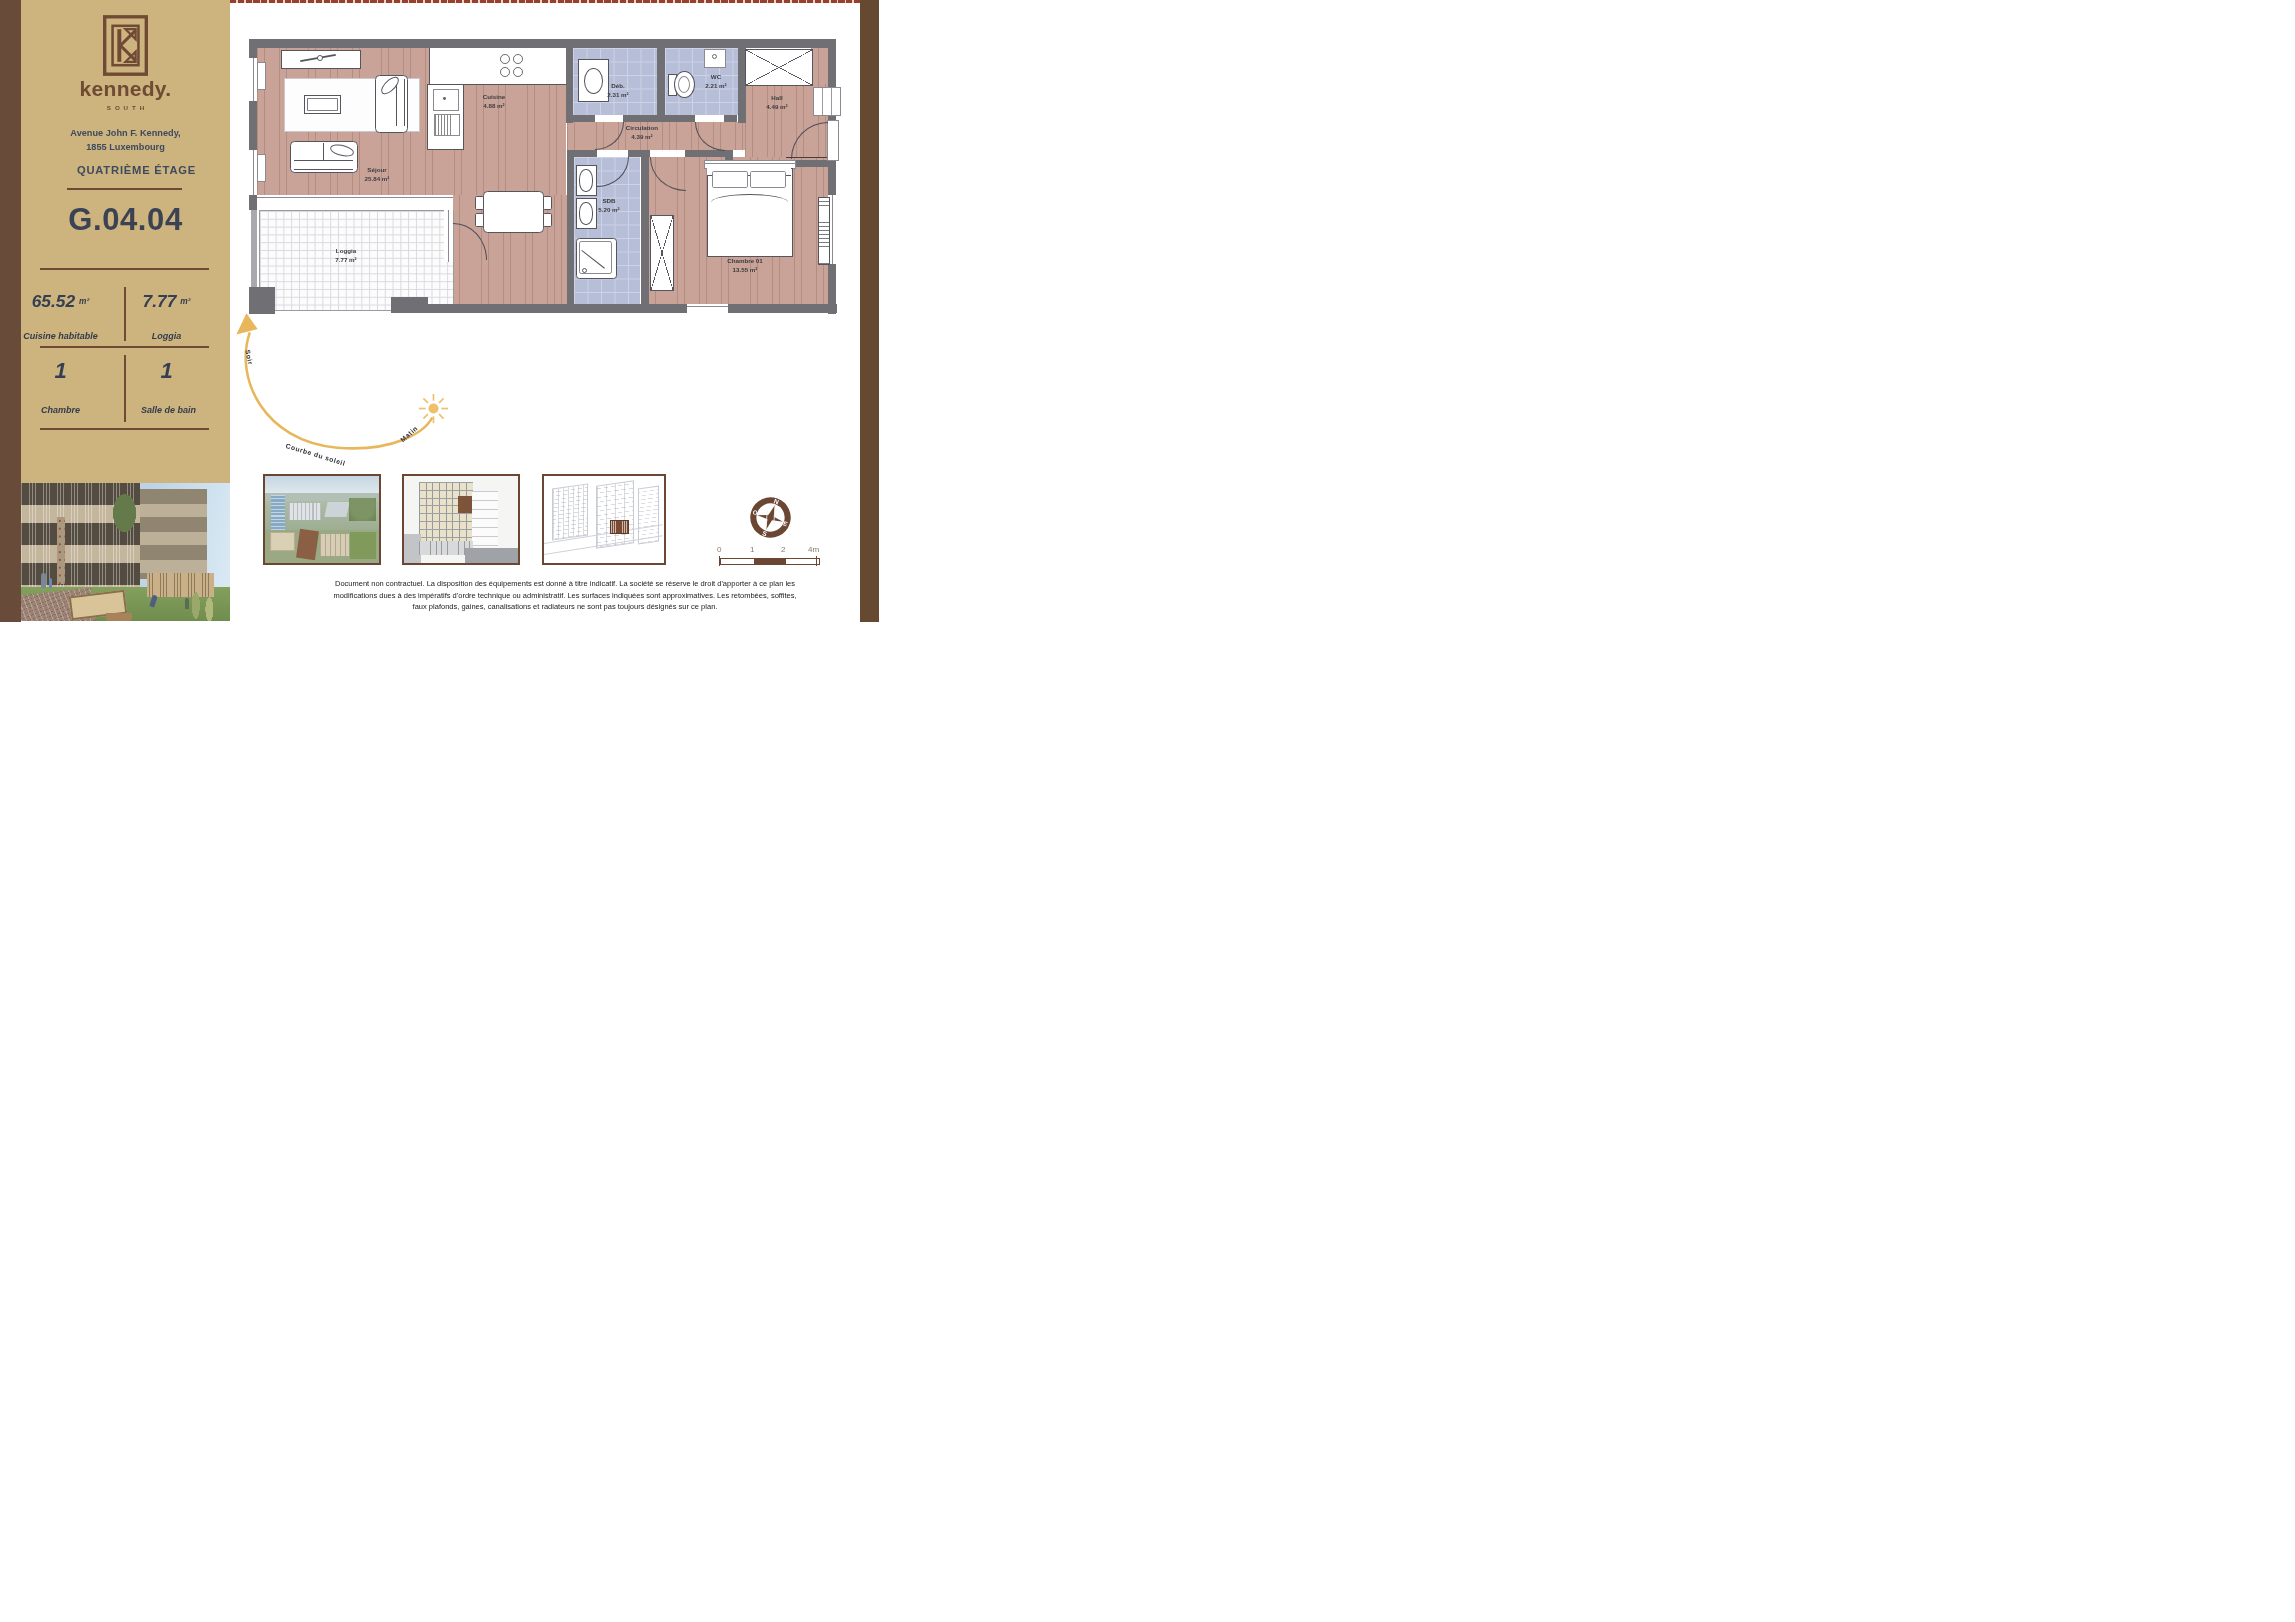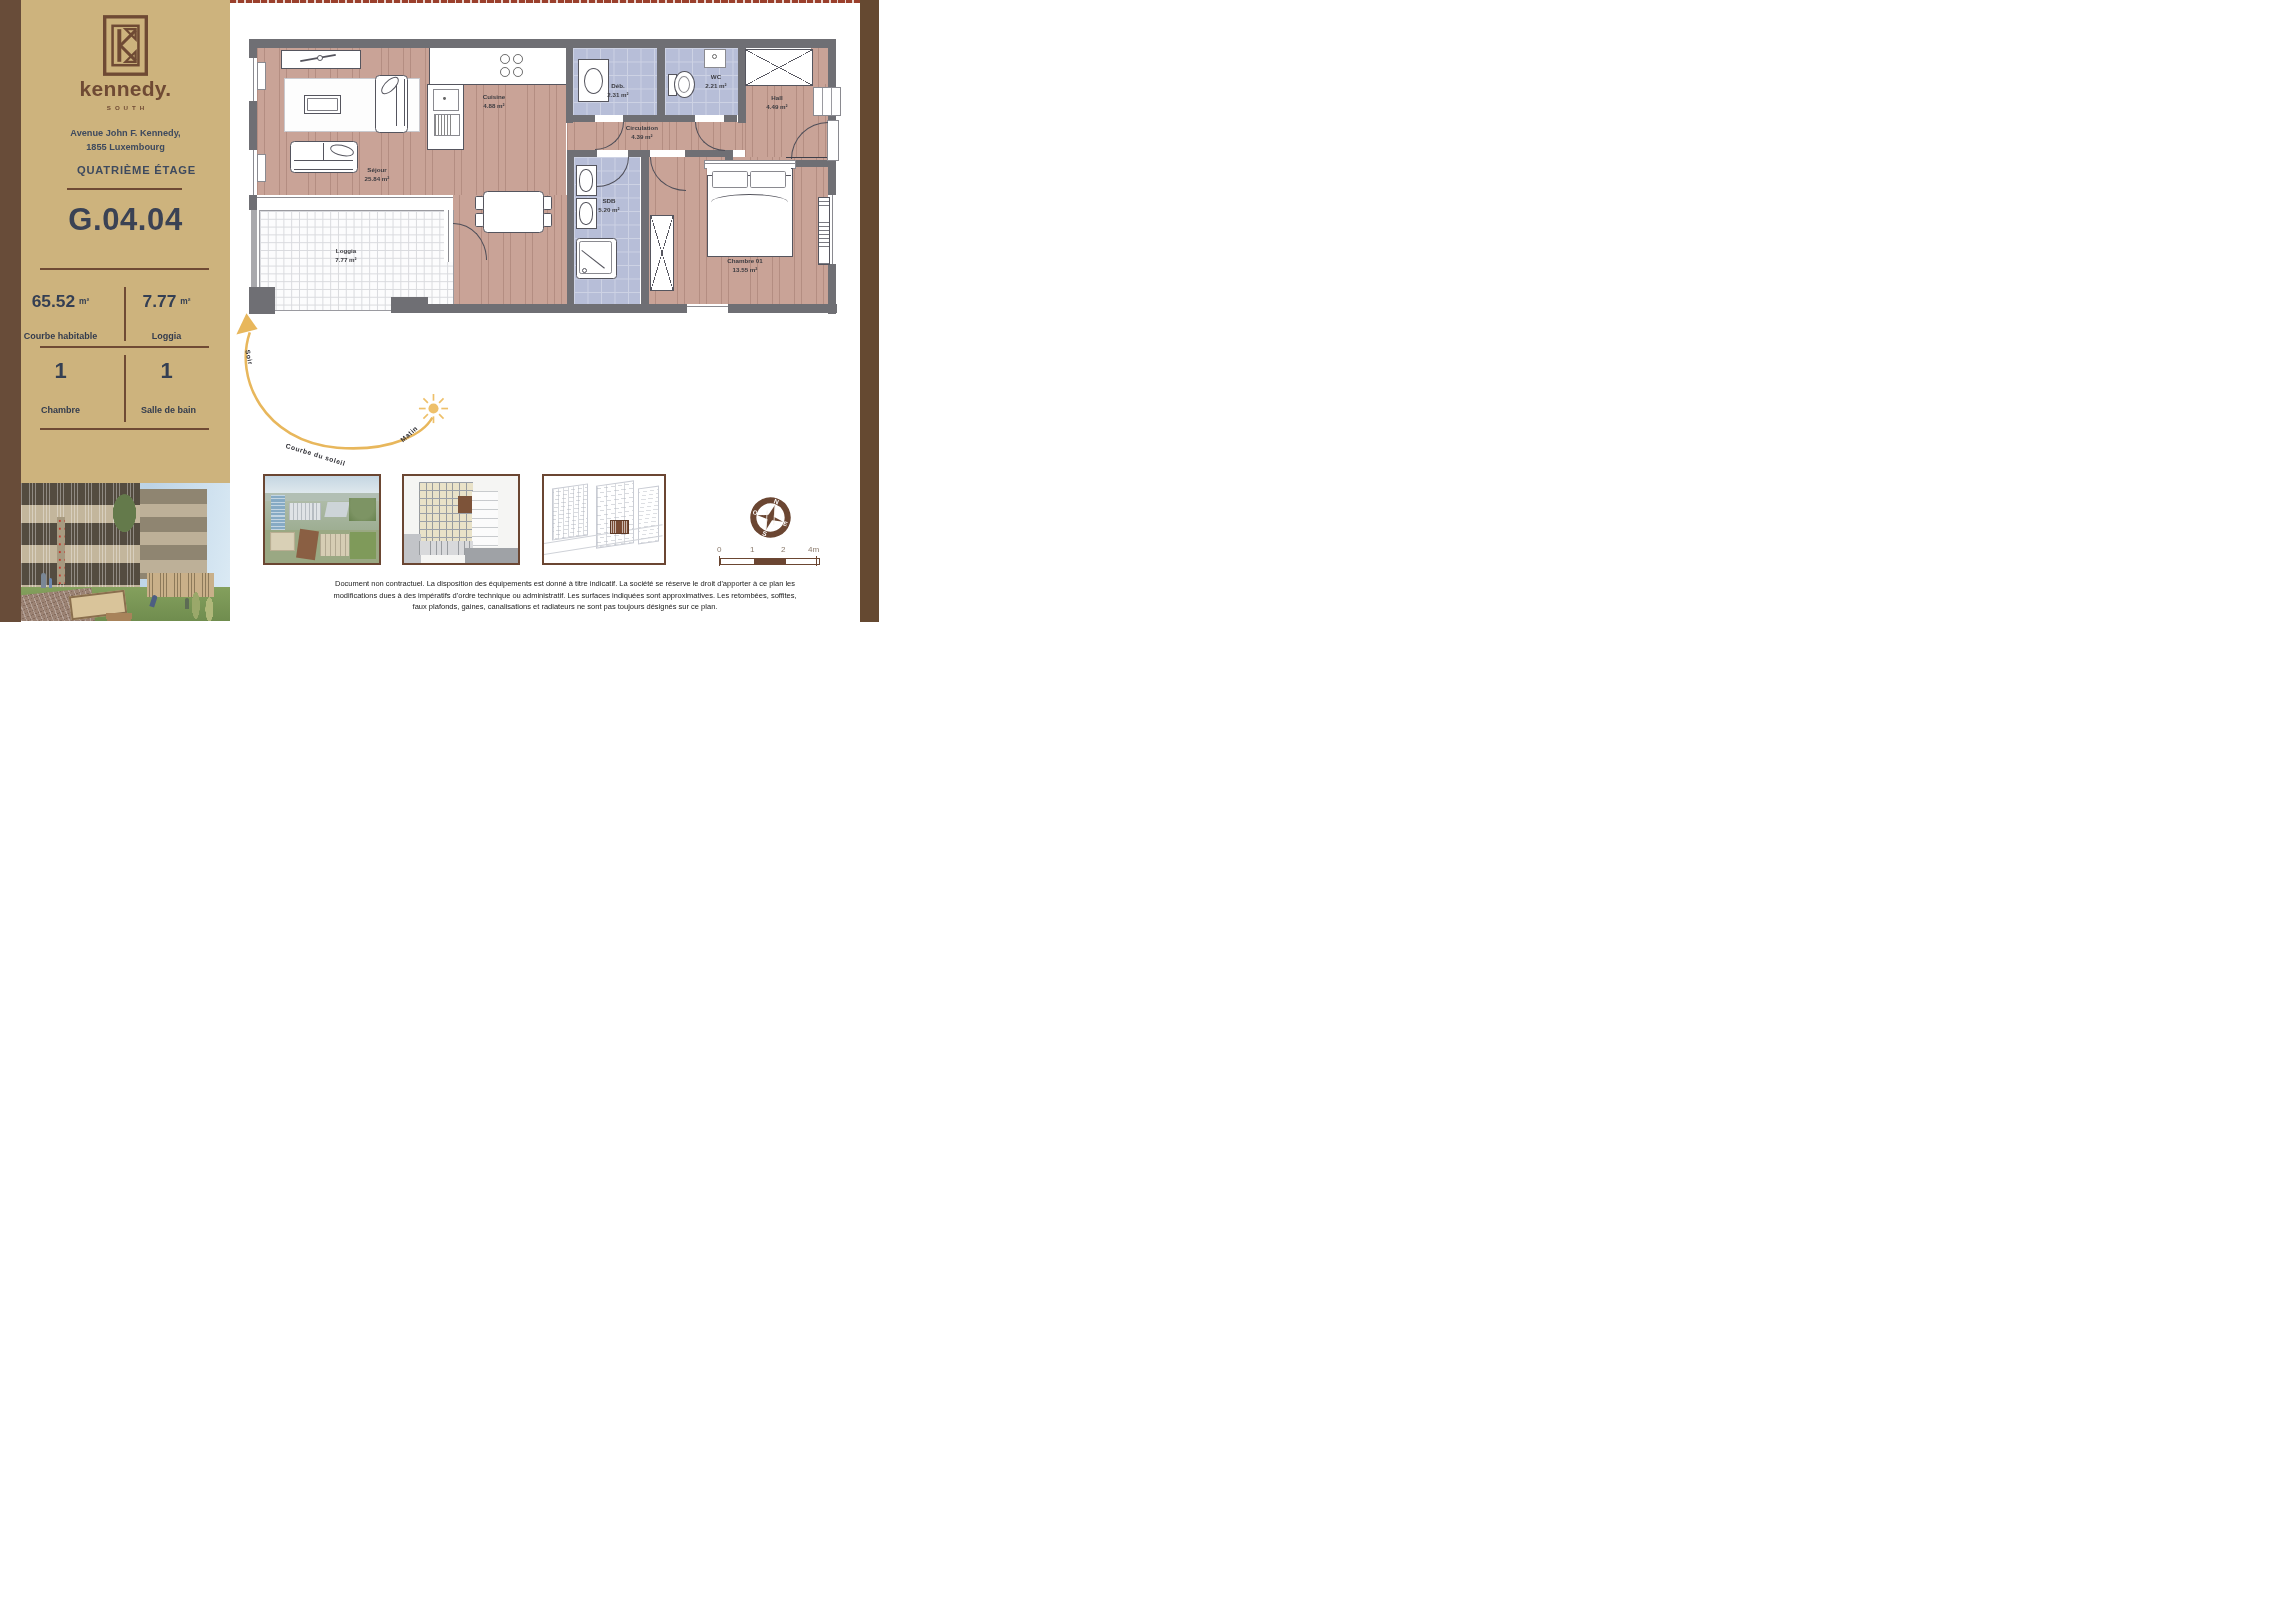--- a/index.html
+++ b/index.html
@@ -13,21 +13,21 @@
   .brand-name{top:77px;font-size:21px;font-weight:800;letter-spacing:0.3px;}
   .brand-sub{top:104px;font-size:6.2px;font-weight:700;letter-spacing:3.9px;text-indent:3.9px;}
   .addr{left:21px;top:126px;width:209px;text-align:center;color:#3e4a5e;font-size:9.2px;font-weight:600;line-height:1.55;}
   .floor{left:21px;top:164px;width:231px;text-align:center;color:#3e4a5e;font-size:11.2px;font-weight:600;letter-spacing:0.8px;}
   .divider{background:#6f4a34;height:2.2px;}
   .unit{left:21px;top:202px;width:209px;text-align:center;color:#3a4254;font-size:31px;font-weight:800;letter-spacing:0.6px;}
   .stat-val{font-size:17.4px;font-weight:800;color:#343f53;}
   .stat-unit{font-size:8.4px;font-weight:700;color:#343f53;vertical-align:3.4px;margin-left:3.9px;}
   .stat-label{font-size:9px;font-weight:600;color:#333c4e;}
   .stat-one{font-size:22px;font-weight:800;color:#343f53;}
-  .cell{width:79px;text-align:center;}
+  .cell{width:79px;text-align:center;font-style:italic;}
   
   .topstrip{left:230px;top:0;width:630px;height:3.4px;
     background:repeating-linear-gradient(90deg,#9a3f2c 0 6.2px,#e8d6d0 6.2px 7.8px);}
   
   .wall{background:#6f6f74;}
   .wall-light{background:#a9a9ad;}
   .rose{background:#c9a397;background-image:repeating-linear-gradient(90deg,rgba(125,85,75,.28) 0 0.6px,transparent 0.6px 7.3px);}
   .tile{background:#b7bed8;background-image:linear-gradient(#cdd2e4 0.6px,transparent 0.6px),linear-gradient(90deg,#cdd2e4 0.6px,transparent 0.6px);background-size:13.5px 13.5px;}
   .loggia{background:#fcfcfd;background-image:linear-gradient(#d9dade 0.6px,transparent 0.6px),linear-gradient(90deg,#d9dade 0.6px,transparent 0.6px);background-size:7.8px 7.8px;border:0.6px solid #9a9aa0;}
   .wht{background:#fff;border:0.7px solid #55555e;}
@@ -81,21 +81,21 @@
   <div class="abs unit">G.04.04</div>
 
   <div class="abs divider" style="left:40px;top:268px;width:169px;"></div>
 
   <div class="abs cell" style="left:21px;top:291px;">
     <span class="stat-val">65.52</span><span class="stat-unit">m²</span>
   </div>
   <div class="abs cell" style="left:127px;top:291px;">
     <span class="stat-val">7.77</span><span class="stat-unit">m²</span>
   </div>
-  <div class="abs cell stat-label" style="left:21px;top:331px;">Courbe habitable</div>
+  <div class="abs cell stat-label" style="left:21px;top:331px;">Cuisine habitable</div>
   <div class="abs cell stat-label" style="left:127px;top:331px;">Loggia</div>
   <div class="abs divider" style="left:124px;top:287px;width:2.2px;height:54px;"></div>
 
   <div class="abs divider" style="left:40px;top:346px;width:169px;"></div>
 
   <div class="abs cell stat-one" style="left:21px;top:358px;">1</div>
   <div class="abs cell stat-one" style="left:127px;top:358px;">1</div>
   <div class="abs cell stat-label" style="left:21px;top:405px;">Chambre</div>
   <div class="abs cell stat-label" style="left:129px;top:405px;">Salle de bain</div>
   <div class="abs divider" style="left:124px;top:355px;width:2.2px;height:67px;"></div>

